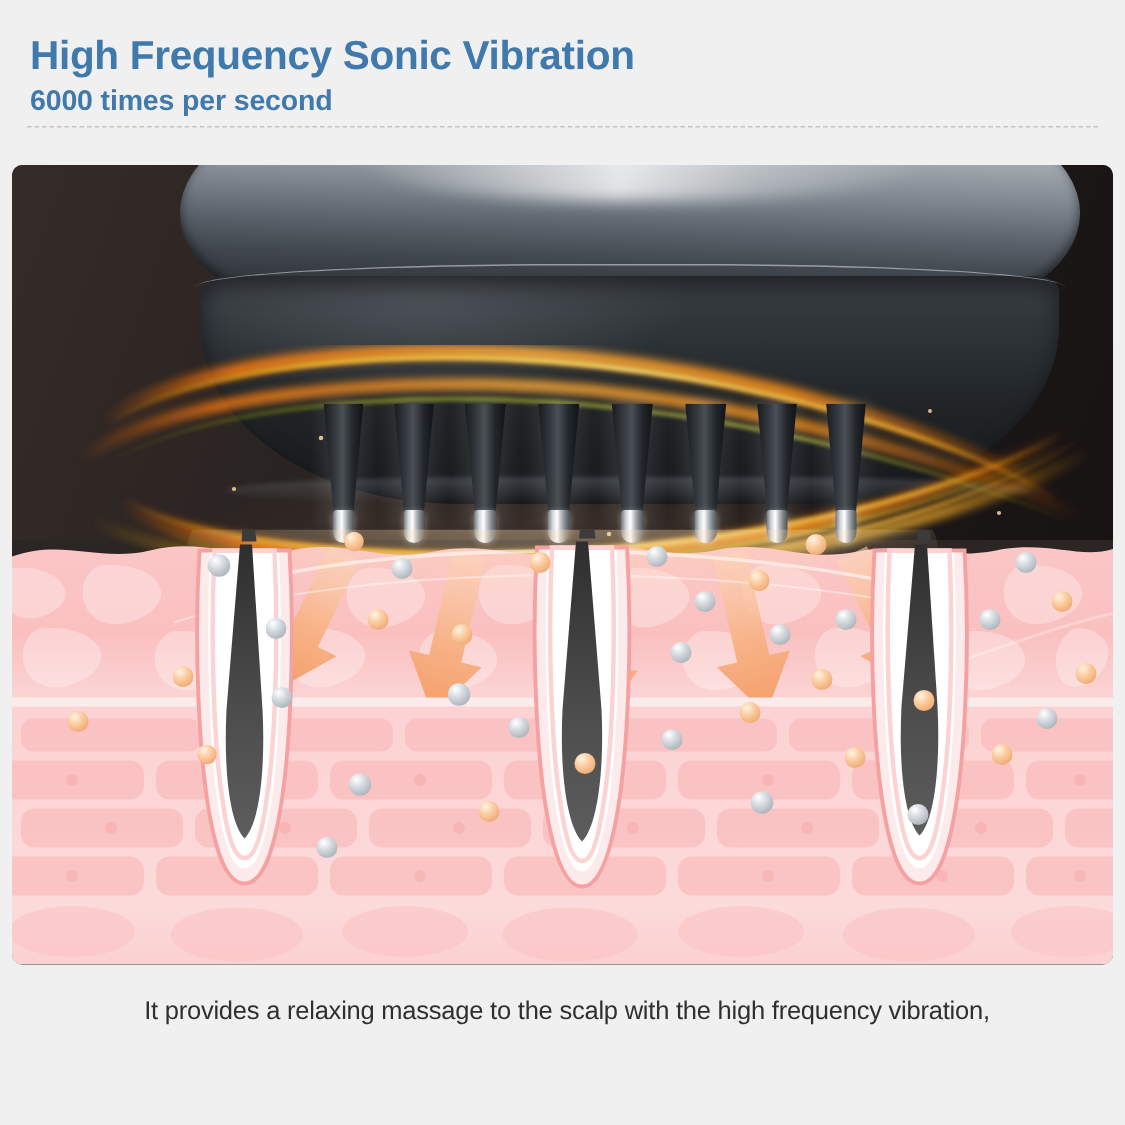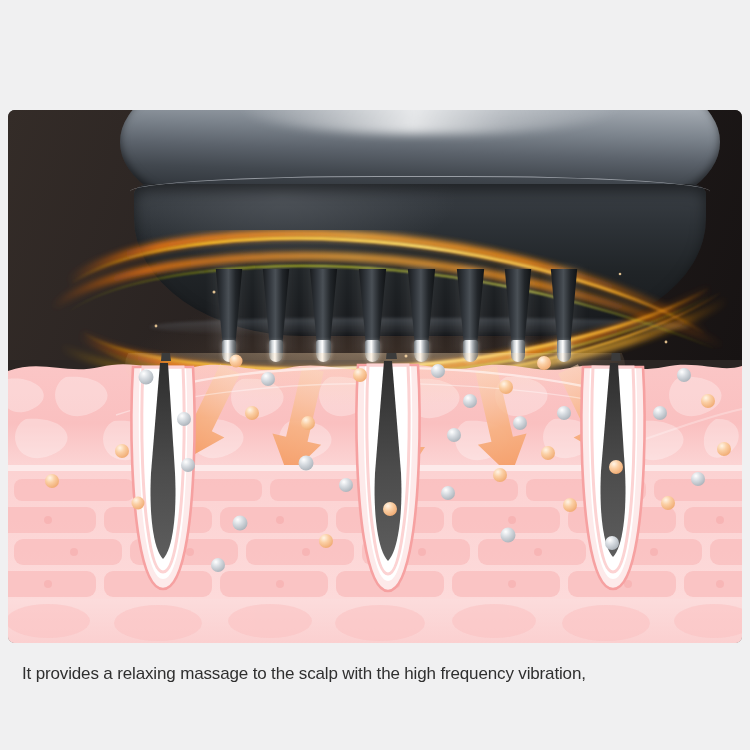--- a/index.html
+++ b/index.html
@@ -108,29 +108,34 @@
     box-shadow:0 1px 4px rgba(255,255,255,.35);
   }
 
   
   .skin{position:absolute;left:0;bottom:0;width:734px;height:290px;overflow:hidden;}
   .skin svg{position:absolute;left:0;top:0;}
 
   
   .caption{
     position:absolute;left:22px;top:660px;width:712px;
-    font-size:17px;line-height:27px;color:#2f2f2f;letter-spacing:-0.15px;
+    font-size:17px;line-height:27px;color:#2f2f2f;letter-spacing:-0.15px;text-align:center;
   }
   .caption .ln{display:block;white-space:nowrap;}
 </style>
 </head>
 <body>
 
 <div class="page">
 
+  <div class="header">
+    <div class="title">High Frequency Sonic Vibration</div>
+    <div class="subtitle">6000 times per second</div>
+    <div class="divider"></div>
+  </div>
 
   <div class="illo">
 
     <div class="dark-bg"></div>
 
     <div class="device">
       <div class="dev-top"></div>
       <div class="dev-gloss"></div>
       <div class="dev-body"></div>
       <div class="dev-seam"></div>

